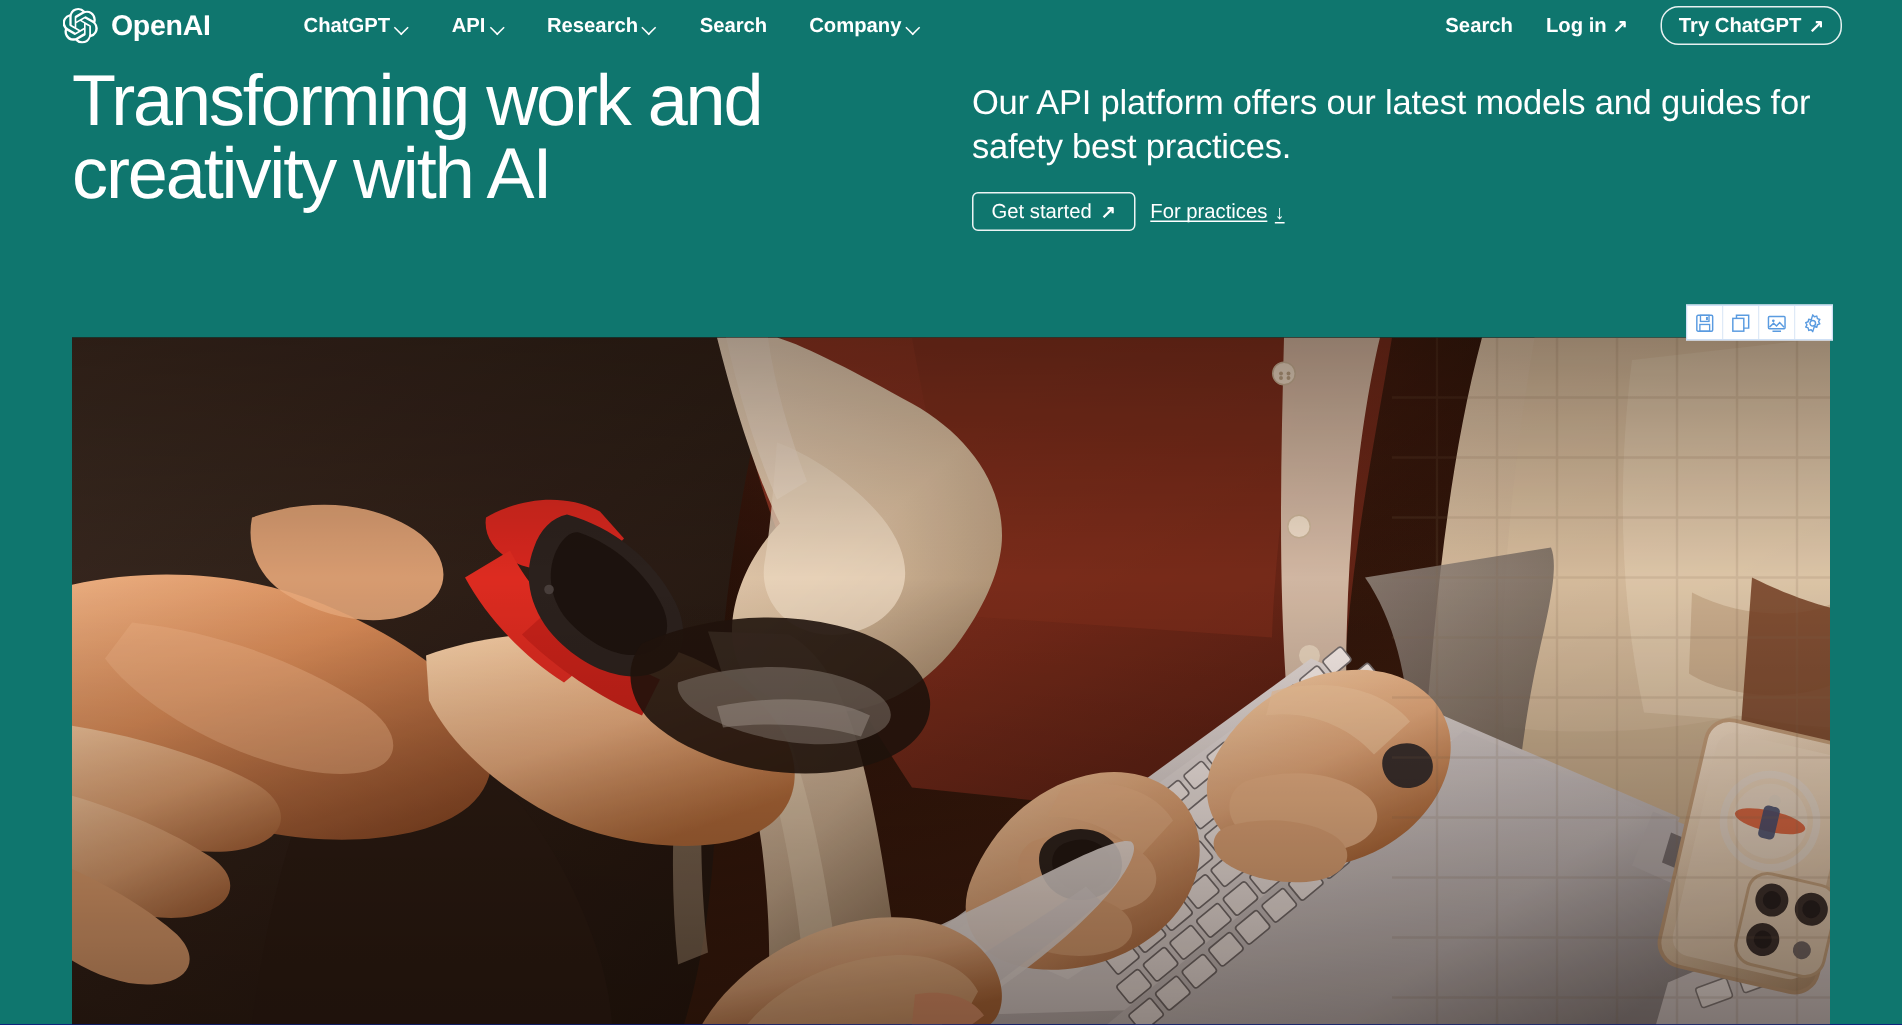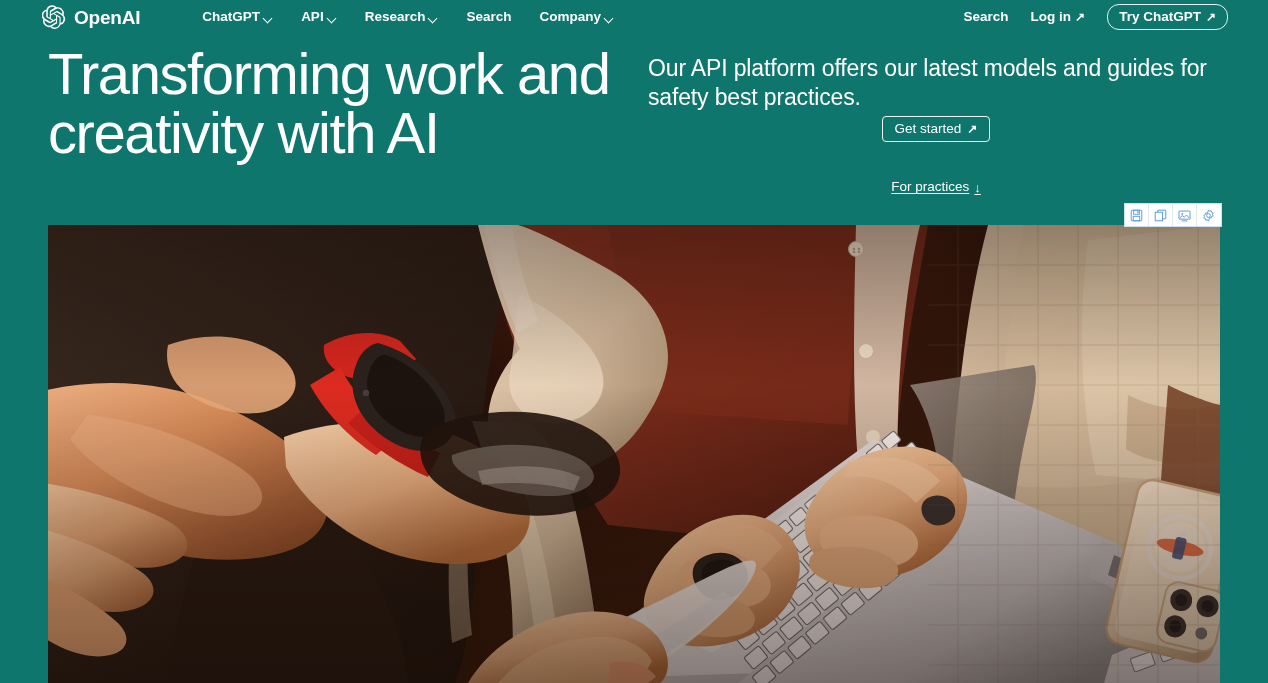--- a/index.html
+++ b/index.html
@@ -125,21 +125,21 @@
     left: 0;
     width: 1268px;
     padding: 0 44px 0 48px;
     display: flex;
     align-items: flex-start;
   }
 
   .hero-title {
     width: 600px;
     flex: 0 0 600px;
-    font-size: 58px;
+    font-size: 48px;
     font-weight: 400;
     line-height: 1.02;
     letter-spacing: -1.4px;
     color: #ffffff;
     padding-top: 2px;
   }
 
   .hero-right {
     flex: 1;
     padding-top: 12px;
@@ -147,25 +147,24 @@
   }
   .hero-sub {
     font-size: 23px;
     font-weight: 400;
     line-height: 1.28;
     letter-spacing: -0.15px;
     max-width: 580px;
     color: #ffffff;
   }
   .hero-actions {
-    margin-top: 3px;
-    display: flex;
-    align-items: center;
-    gap: 38px;
-    flex-direction: column;
+    margin-top: 15px;
+    display: flex;
+    align-items: center;
+    gap: 10px;
   }
   .btn-outline {
     display: inline-flex;
     align-items: center;
     gap: 6px;
     border: 1px solid rgba(255,255,255,0.92);
     border-radius: 4px;
     padding: 5px 12px 6px;
     font-size: 13.5px;
     font-weight: 500;

